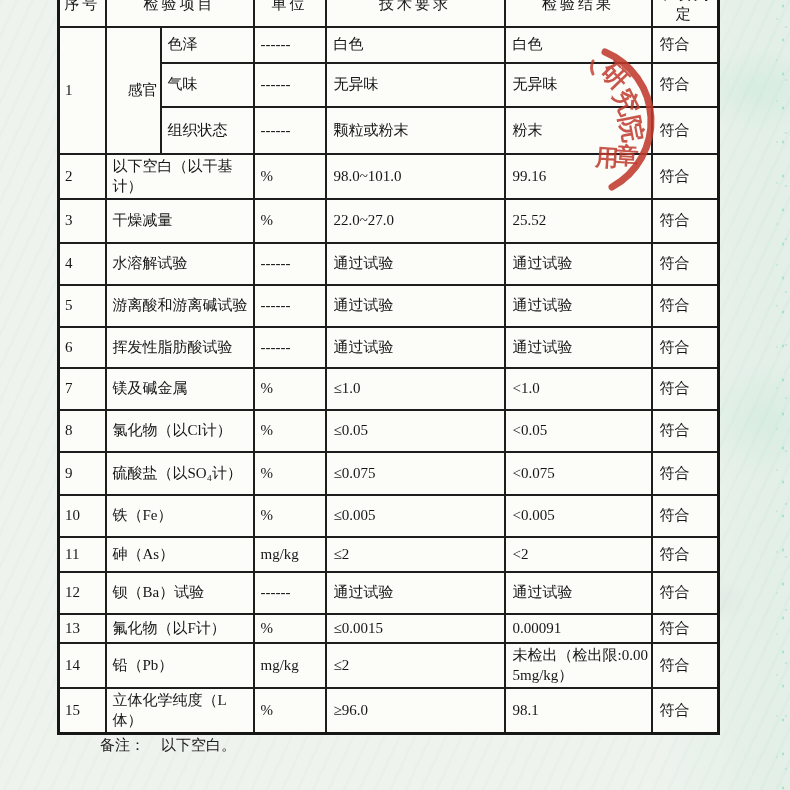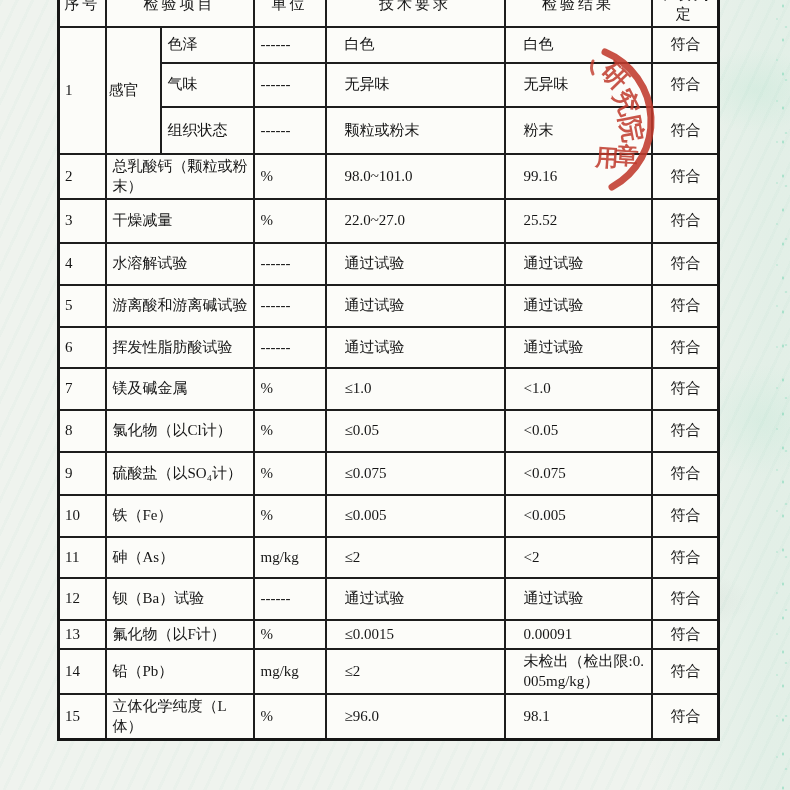--- a/index.html
+++ b/index.html
@@ -38,22 +38,22 @@
     background:#fcfcf9;border:3px solid #161616;
   }
   td,th{
     border:2px solid #1d1d1d;
     font-size:15px;vertical-align:middle;
     padding:2px 2px 2px 6px;text-align:left;line-height:1.3;
     overflow:hidden;word-break:break-all;
   }
   th{font-weight:normal;text-align:center;letter-spacing:3px;padding:2px;}
   .c-no{padding-left:5px;}
-  .c-group{text-align:left;padding-left:2px;}
-  .c-std,.c-res,.c-verdict{padding-left:18px;}
+  .c-group{text-align:right;padding-left:2px;}
+  .c-std,.c-res,.c-verdict{padding-left:7px;}
   .note{position:absolute;left:100px;top:736px;font-size:15px;color:#1a1a1a;}
   .note .note-text{margin-left:16px;}
   
   .stamp{position:absolute;left:555px;top:40px;width:110px;height:160px;pointer-events:none;}
   .stamp .arc{fill:none;stroke:#c03a2c;stroke-width:7;stroke-linecap:round;opacity:.88;}
   .stamp .arc.thin{stroke-width:3;opacity:.8;}
   .stamp text{
     fill:#c03a2c;font-weight:bold;text-anchor:middle;dominant-baseline:central;
     opacity:.85;font-family:"Liberation Serif","DejaVu Serif",serif;
   }
@@ -106,21 +106,21 @@
       <tr style="height:47px">
         <td class="c-sub">组织状态</td>
         <td class="c-unit">------</td>
         <td class="c-std">颗粒或粉末</td>
         <td class="c-res">粉末</td>
         <td class="c-verdict">符合</td>
       </tr>
 
       <tr style="height:45px">
         <td class="c-no">2</td>
-        <td class="c-item" colspan="2">总乳酸钙（颗粒或粉末）</td>
+        <td class="c-item" colspan="2">以下空白（以干基计）</td>
         <td class="c-unit">%</td>
         <td class="c-std">98.0~101.0</td>
         <td class="c-res">99.16</td>
         <td class="c-verdict">符合</td>
       </tr>
       <tr style="height:44px">
         <td class="c-no">3</td>
         <td class="c-item" colspan="2">干燥减量</td>
         <td class="c-unit">%</td>
         <td class="c-std">22.0~27.0</td>
@@ -176,21 +176,21 @@
         <td class="c-verdict">符合</td>
       </tr>
       <tr style="height:42px">
         <td class="c-no">10</td>
         <td class="c-item" colspan="2">铁（Fe）</td>
         <td class="c-unit">%</td>
         <td class="c-std">≤0.005</td>
         <td class="c-res">&lt;0.005</td>
         <td class="c-verdict">符合</td>
       </tr>
-      <tr style="height:41px">
+      <tr style="height:35px">
         <td class="c-no">11</td>
         <td class="c-item" colspan="2">砷（As）</td>
         <td class="c-unit">mg/kg</td>
         <td class="c-std">≤2</td>
         <td class="c-res">&lt;2</td>
         <td class="c-verdict">符合</td>
       </tr>
       <tr style="height:42px">
         <td class="c-no">12</td>
         <td class="c-item" colspan="2">钡（Ba）试验</td>
@@ -220,20 +220,23 @@
         <td class="c-item" colspan="2">立体化学纯度（L体）</td>
         <td class="c-unit">%</td>
         <td class="c-std">≥96.0</td>
         <td class="c-res">98.1</td>
         <td class="c-verdict">符合</td>
       </tr>
     </tbody>
       </table>
   </div>
 
+  <div class="note">
+    <span>备注：</span><span class="note-text">以下空白。</span>
+  </div>
 
   <svg class="stamp" viewBox="0 0 110 160" aria-hidden="true">
     <path class="arc" d="M 50 12 A 75 75 0 0 1 57 147"></path>
     <path class="arc thin" d="M 38 21 q -3 7 0 13"></path>
     <text class="ring" transform="translate(60,36) rotate(46)">研</text>
     <text class="ring" transform="translate(71,62) rotate(63)">究</text>
     <text class="ring" transform="translate(76,89) rotate(79)">院</text>
     <text class="center" transform="translate(52,118) rotate(4)">用</text>
     <text class="center" transform="translate(72,116) rotate(4)">章</text>
   </svg>

